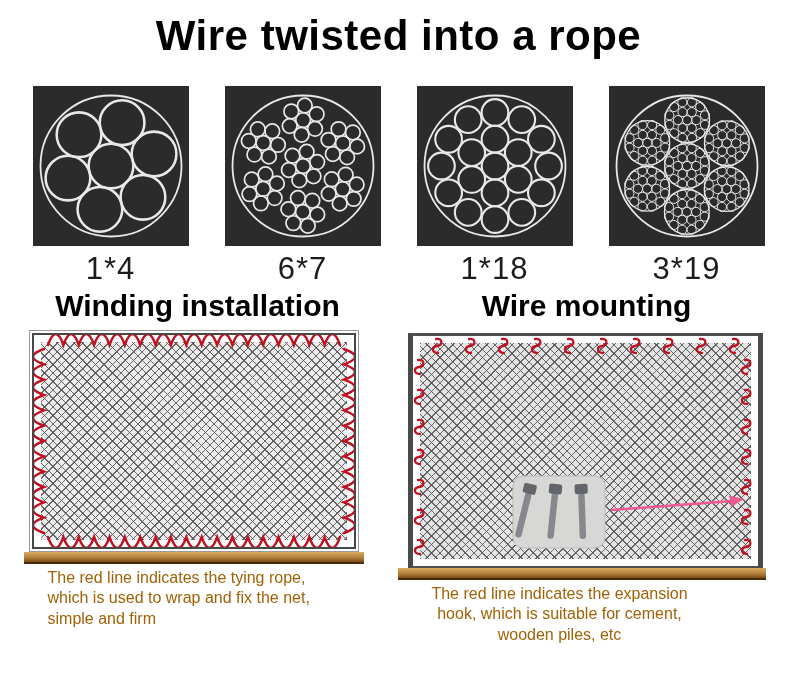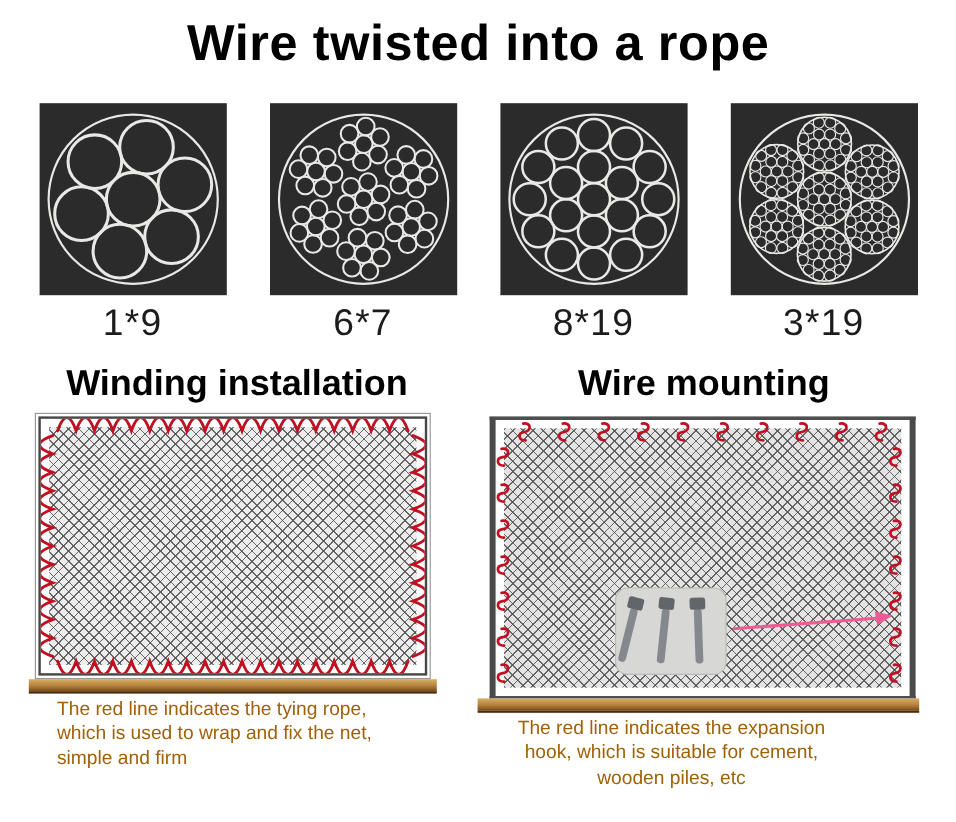--- a/index.html
+++ b/index.html
@@ -18,21 +18,21 @@
     text-align:center;font-size:42px;font-weight:700;padding-top:12px;letter-spacing:.5px;
   }
   .ropes-row{display:flex;justify-content:center;gap:36px;margin-top:26px;}
   .rope-item{display:flex;flex-direction:column;align-items:center;}
   .rope-square{
     width:156px;height:160px;background:var(--square-bg,#2b2b2b);
     display:flex;align-items:center;justify-content:center;
   }
   .rope-square svg{display:block;}
   .rope-label{font-size:31px;margin-top:5px;color:#1c1c1c;letter-spacing:1px;}
-  .sections{display:flex;justify-content:center;gap:44px;margin-top:16px;}
+  .sections{display:flex;justify-content:center;gap:44px;margin-top:2px;}
   .section{display:flex;flex-direction:column;align-items:flex-start;}
   .section-heading{font-size:30px;font-weight:700;text-align:center;width:100%;margin-bottom:10px;}
   .figure{position:relative;background:#fff;}
   .winding-figure{
     width:320px;height:212px;border:2px solid #474747;
     outline:1px solid #9a9a9a;outline-offset:2px;
   }
   .hook-figure{
     width:345px;height:230px;
     border-top:3px solid #4f4f4f;border-bottom:2px solid #4f4f4f;
@@ -72,21 +72,21 @@
             <circle cx="50" cy="50" r="47" fill="none" stroke="#e8e8e6" stroke-width="1.2"></circle>
             <circle cx="50" cy="50" r="14.9" fill="none" stroke="#e8e8e6" stroke-width="1.7"></circle>
             <circle cx="57.39562845924071" cy="21.132290016475697" r="14.9" fill="none" stroke="#e8e8e6" stroke-width="1.7"></circle>
             <circle cx="78.69798442443407" cy="41.97094713089147" r="14.9" fill="none" stroke="#e8e8e6" stroke-width="1.7"></circle>
             <circle cx="71.30235596519336" cy="70.83865711441578" r="14.9" fill="none" stroke="#e8e8e6" stroke-width="1.7"></circle>
             <circle cx="42.60437154075929" cy="78.8677099835243" r="14.9" fill="none" stroke="#e8e8e6" stroke-width="1.7"></circle>
             <circle cx="21.302015575565942" cy="58.02905286910855" r="14.9" fill="none" stroke="#e8e8e6" stroke-width="1.7"></circle>
             <circle cx="28.697644034806643" cy="29.161342885584226" r="14.9" fill="none" stroke="#e8e8e6" stroke-width="1.7"></circle>
           </svg>
       </div>
-      <div class="rope-label">1*9</div>
+      <div class="rope-label">1*4</div>
     </div>
     <div class="rope-item">
       <div class="rope-square">
         <svg viewBox="0 0 100 100" width="150" height="154">
             <circle cx="50" cy="50" r="47" fill="none" stroke="#e8e8e6" stroke-width="1.2"></circle>
             <circle cx="50" cy="50" r="4.9" fill="none" stroke="#e8e8e6" stroke-width="1.15"></circle>
             <circle cx="52.43211942619325" cy="40.506592018841" r="4.9" fill="none" stroke="#e8e8e6" stroke-width="1.15"></circle>
             <circle cx="59.43759219327026" cy="47.35957321754149" r="4.9" fill="none" stroke="#e8e8e6" stroke-width="1.15"></circle>
             <circle cx="57.00547276707701" cy="56.85298119870049" r="4.9" fill="none" stroke="#e8e8e6" stroke-width="1.15"></circle>
             <circle cx="47.56788057380675" cy="59.493407981159" r="4.9" fill="none" stroke="#e8e8e6" stroke-width="1.15"></circle>
@@ -156,21 +156,21 @@
             <circle cx="80.92074184052674" cy="67.84370264355185" r="8.9" fill="none" stroke="#e8e8e6" stroke-width="1.4"></circle>
             <circle cx="67.85629661598063" cy="80.91347070715481" r="8.9" fill="none" stroke="#e8e8e6" stroke-width="1.4"></circle>
             <circle cx="50.00727113337192" cy="85.69999925953249" r="8.9" fill="none" stroke="#e8e8e6" stroke-width="1.4"></circle>
             <circle cx="32.156297356448164" cy="80.92074184052674" r="8.9" fill="none" stroke="#e8e8e6" stroke-width="1.4"></circle>
             <circle cx="19.086529292845185" cy="67.85629661598064" r="8.9" fill="none" stroke="#e8e8e6" stroke-width="1.4"></circle>
             <circle cx="14.300000740467517" cy="50.007271133371916" r="8.9" fill="none" stroke="#e8e8e6" stroke-width="1.4"></circle>
             <circle cx="19.07925815947327" cy="32.156297356448135" r="8.9" fill="none" stroke="#e8e8e6" stroke-width="1.4"></circle>
             <circle cx="32.14370338401936" cy="19.08652929284519" r="8.9" fill="none" stroke="#e8e8e6" stroke-width="1.4"></circle>
           </svg>
       </div>
-      <div class="rope-label">8*19</div>
+      <div class="rope-label">1*18</div>
     </div>
     <div class="rope-item">
       <div class="rope-square">
         <svg viewBox="0 0 100 100" width="150" height="154">
             <circle cx="50" cy="50" r="47" fill="none" stroke="#e8e8e6" stroke-width="1.2"></circle>
             <circle cx="50" cy="50" r="14.9" fill="none" stroke="#e8e8e6" stroke-width="0.9"></circle>
             <circle cx="50" cy="50" r="3.05" fill="none" stroke="#e8e8e6" stroke-width="0.65"></circle>
             <circle cx="56.15" cy="50" r="3.05" fill="none" stroke="#e8e8e6" stroke-width="0.65"></circle>
             <circle cx="53.075" cy="55.3260562332743" r="3.05" fill="none" stroke="#e8e8e6" stroke-width="0.65"></circle>
             <circle cx="46.925000000000004" cy="55.3260562332743" r="3.05" fill="none" stroke="#e8e8e6" stroke-width="0.65"></circle>

